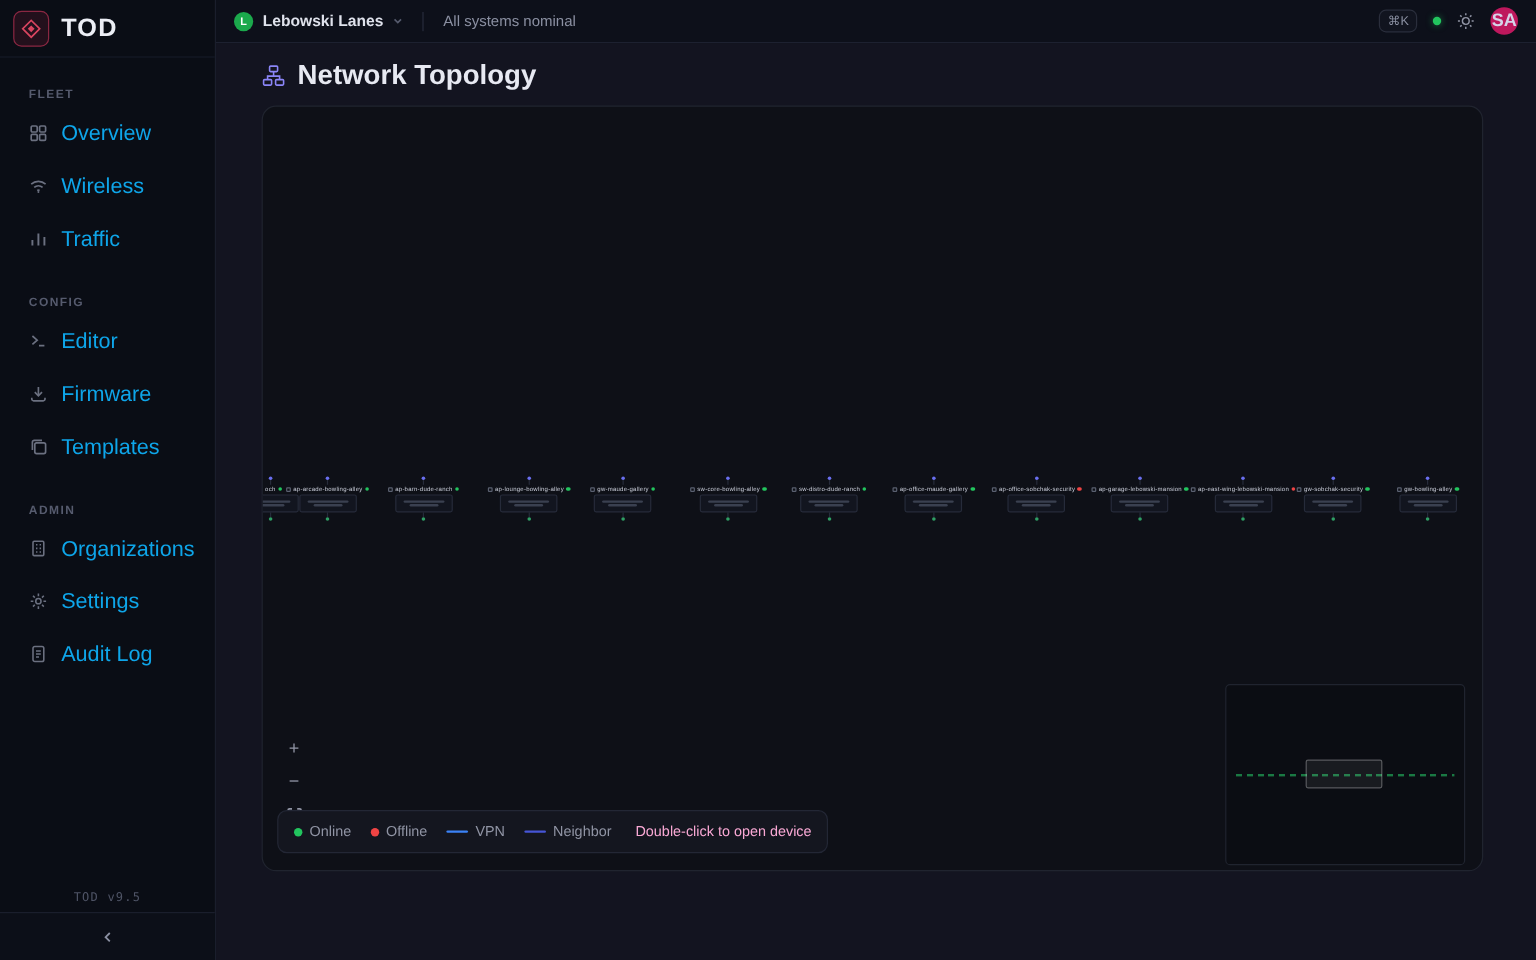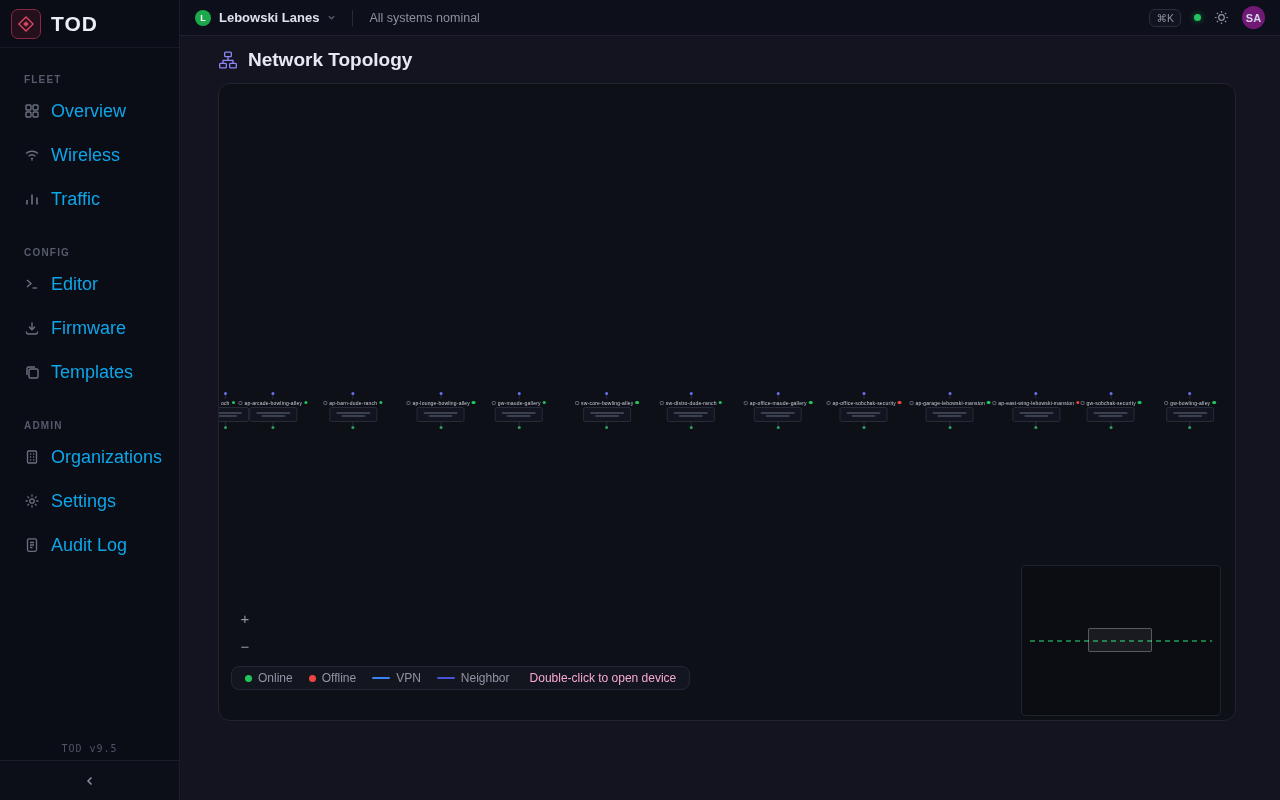--- a/index.html
+++ b/index.html
@@ -35,33 +35,33 @@
   .org-name { font-size:13px; color:#dfe2ec; font-weight:600; }
   .chev { color:#565b6e; font-size:10px; }
   .hdivider { width:1px; height:16px; background:#262b3c; margin:0 16px; }
   .status-text { font-size:12.5px; color:#8b90a2; }
   .hright { margin-left:auto; display:flex; align-items:center; gap:13px; }
   .kbd { font-size:10.5px; color:#8b90a2; border:1px solid #2a2e3c; border-radius:6px;
     padding:2px 6px; cursor:pointer; background:#11141f; }
   .sys-dot { width:7px; height:7px; border-radius:50%; background:#22c55e;
     box-shadow:0 0 6px #22c55e88; }
   .theme-btn { cursor:pointer; display:flex; }
-  .avatar { width:23px; height:23px; border-radius:50%; background:#701a75; color:#d5d3e8;
-    font-size:11px; font-weight:bold; display:flex; align-items:center; justify-content:center;
+  .avatar { width:23px; height:23px; border-radius:50%; background:#be185d; color:#d5d3e8;
+    font-size:15px; font-weight:bold; display:flex; align-items:center; justify-content:center;
     cursor:pointer; }
 
   
   .main { position:absolute; left:180px; top:36px; right:0; bottom:0;
     padding:0 44px 0 38px; background:#131420; }
   .breadcrumb { margin-top:38px; display:flex; align-items:center; gap:8px; font-size:12.5px; }
   .bc-home { color:#8b90a2; cursor:pointer; }
   .bc-sep { color:#4a4f60; font-size:11px; }
   .bc-cur { color:#d9dbe6; }
   .page-title-row { margin-top:13px; display:flex; align-items:center; gap:10px; }
-  .page-title { font-size:19px; font-weight:bold; color:#e7e9f2;text-align:center; }
+  .page-title { font-size:23px; font-weight:bold; color:#e7e9f2;text-align:center; }
 
   
   .canvas { position:relative; margin-top:12px; height:638px; background:#0e1017;
     border:1px solid #20242f; border-radius:12px; overflow:hidden; }
   .nodes-layer { position:absolute; inset:0; }
 
   .node { position:absolute; top:308px; display:flex; flex-direction:column;
     align-items:center; transform:translateX(-50%); cursor:pointer; }
   .n-updot { width:3px; height:3px; border-radius:50%; background:#6a6ff0; }
   .n-downdot { width:3px; height:3px; border-radius:50%; background:#2f9e64; }
@@ -76,21 +76,21 @@
     padding:2px; margin-top:1px; }
   .n-box i { display:block; height:2px; background:#3a4050; border-radius:1px; margin:1.5px auto; }
   .n-box i:first-child { width:34px; }
   .n-box i:last-child { width:24px; }
 
   .zoom-controls { position:absolute; left:16px; top:524px; display:flex;
     flex-direction:column; gap:8px; }
   .zbtn { width:20px; height:20px; display:flex; align-items:center; justify-content:center;
     color:#9094a4; font-size:15px; cursor:pointer; border-radius:4px; }
 
-  .legend { position:absolute; left:12px; bottom:30px; height:24px; background:#14161f;
+  .legend { position:absolute; left:12px; bottom:14px; height:36px; background:#14161f;
     border:1px solid #232735; border-radius:8px; display:flex; align-items:center;
     gap:16px; padding:0 13px; font-size:12px; color:#9094a4; }
   .l-item { display:flex; align-items:center; gap:6px; }
   .dot { width:7px; height:7px; border-radius:50%; }
   .dot.online { background:#22c55e; }
   .dot.offline { background:#ef4444; }
   .l-line { width:18px; height:2.5px; border-radius:2px; }
   .l-line.vpn { background:#3b82f6; }
   .l-line.neighbor { background:#4655d6; }
   .l-hint { color:#f9a8d4; margin-left:4px; }

